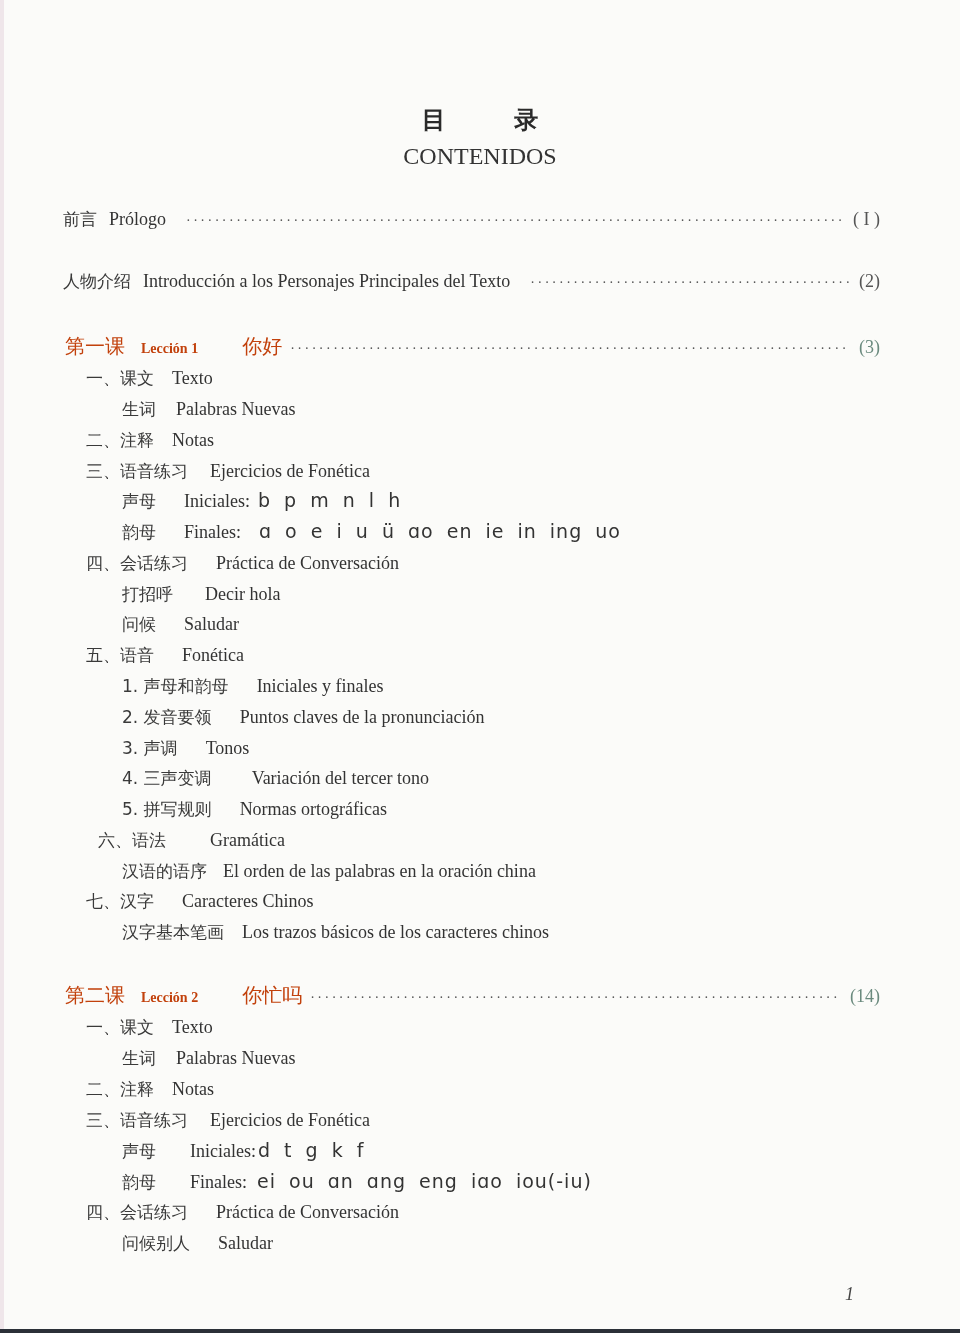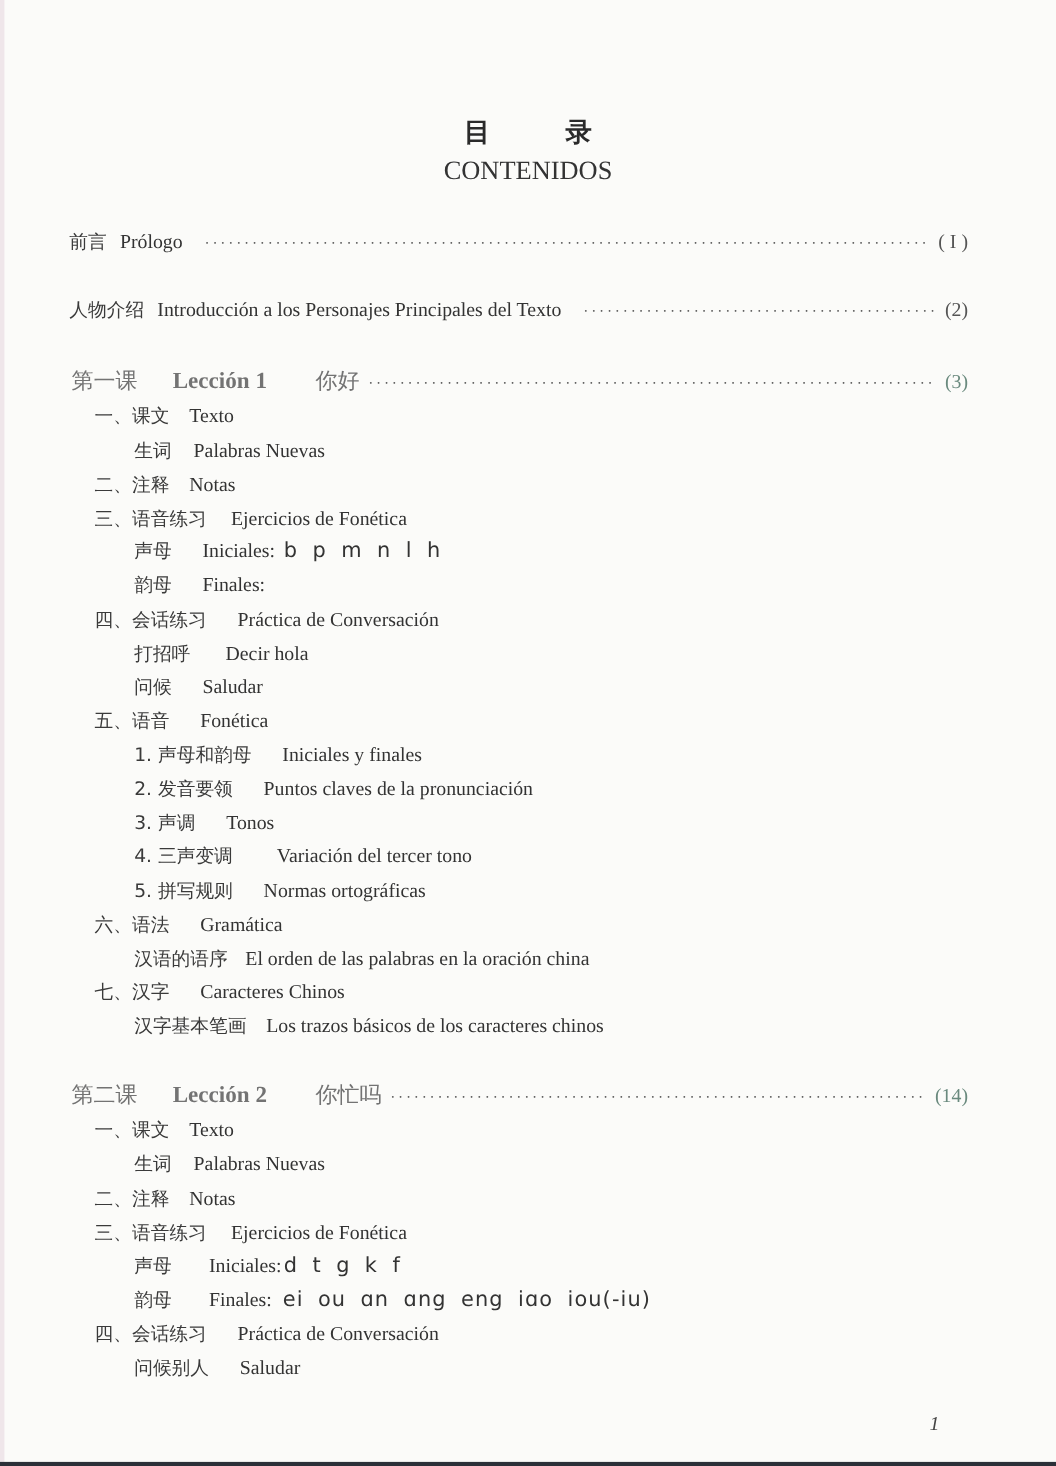--- a/index.html
+++ b/index.html
@@ -32,23 +32,23 @@
     .es { font-size: 18px; color: #333; }
     .py { font-family: "DejaVu Sans", sans-serif; font-size: 19px; color: #333; letter-spacing: 1px; word-spacing: 6px; }
     .dots {
       flex: 1; overflow: hidden; color: #555; font-size: 14px; letter-spacing: 2.5px; margin: 0 10px;
       font-family: "Liberation Serif", serif;
     }
     .dots::before {
       content: "··························································································································································································";
     }
     .page-num { font-size: 18px; color: #555; }
-    .lesson .cn, .lesson .es-b, .lesson .cn2 { color: #737373; }
+    .lesson .cn, .lesson .es-b, .lesson .cn2 { color: #c2410c; }
     .lesson .cn { font-size: 20px; }
-    .lesson .es-b { font-size: 21px; font-weight: bold; margin-left: 32px; }
+    .lesson .es-b { font-size: 14px; font-weight: bold; margin-left: 16px; }
     .lesson .cn2 { font-family: Liberation Sans, sans-serif; font-size: 20px; margin-left: 44px; }
     .lesson .page-num { color: #6a8a7e; }
     .folio {
       position: absolute; top: 1284px; left: 845px; font-style: italic; font-size: 18px; color: #444;
     }
   </style>
 </head>
 <body>
 
 <div class="page-edge-left"></div>
@@ -95,20 +95,21 @@
   <span class="es" style="margin-left:22px;">Ejercicios de Fonética</span>
 </div>
 <div class="row" style="top:489px; left:122px;">
   <span class="cn">声母</span>
   <span class="es" style="margin-left:28px;">Iniciales:</span>
   <span class="py" style="margin-left:8px;">b p m n l h</span>
 </div>
 <div class="row" style="top:520px; left:122px;">
   <span class="cn">韵母</span>
   <span class="es" style="margin-left:28px;">Finales:</span>
+  <span class="py" style="margin-left:18px;">ɑ o e i u ü ɑo en ie in ing uo</span>
 </div>
 <div class="row" style="top:552px; left:86px;">
   <span class="cn">四、会话练习</span>
   <span class="es" style="margin-left:28px;">Práctica de Conversación</span>
 </div>
 <div class="row" style="top:583px; left:122px;">
   <span class="cn">打招呼</span>
   <span class="es" style="margin-left:32px;">Decir hola</span>
 </div>
 <div class="row" style="top:613px; left:122px;">
@@ -132,21 +133,21 @@
   <span class="es" style="margin-left:28px;">Tonos</span>
 </div>
 <div class="row" style="top:767px; left:122px;">
   <span class="cn">4. 三声变调</span>
   <span class="es" style="margin-left:40px;">Variación del tercer tono</span>
 </div>
 <div class="row" style="top:798px; left:122px;">
   <span class="cn">5. 拼写规则</span>
   <span class="es" style="margin-left:28px;">Normas ortográficas</span>
 </div>
-<div class="row" style="top:829px; left:86px;">
+<div class="row" style="top:829px; left:98px;gap:16px;">
   <span class="cn">六、语法</span>
   <span class="es" style="margin-left:28px;">Gramática</span>
 </div>
 <div class="row" style="top:860px; left:122px;">
   <span class="cn">汉语的语序</span>
   <span class="es" style="margin-left:16px;">El orden de las palabras en la oración china</span>
 </div>
 <div class="row" style="top:890px; left:86px;">
   <span class="cn">七、汉字</span>
   <span class="es" style="margin-left:28px;">Caracteres Chinos</span>

